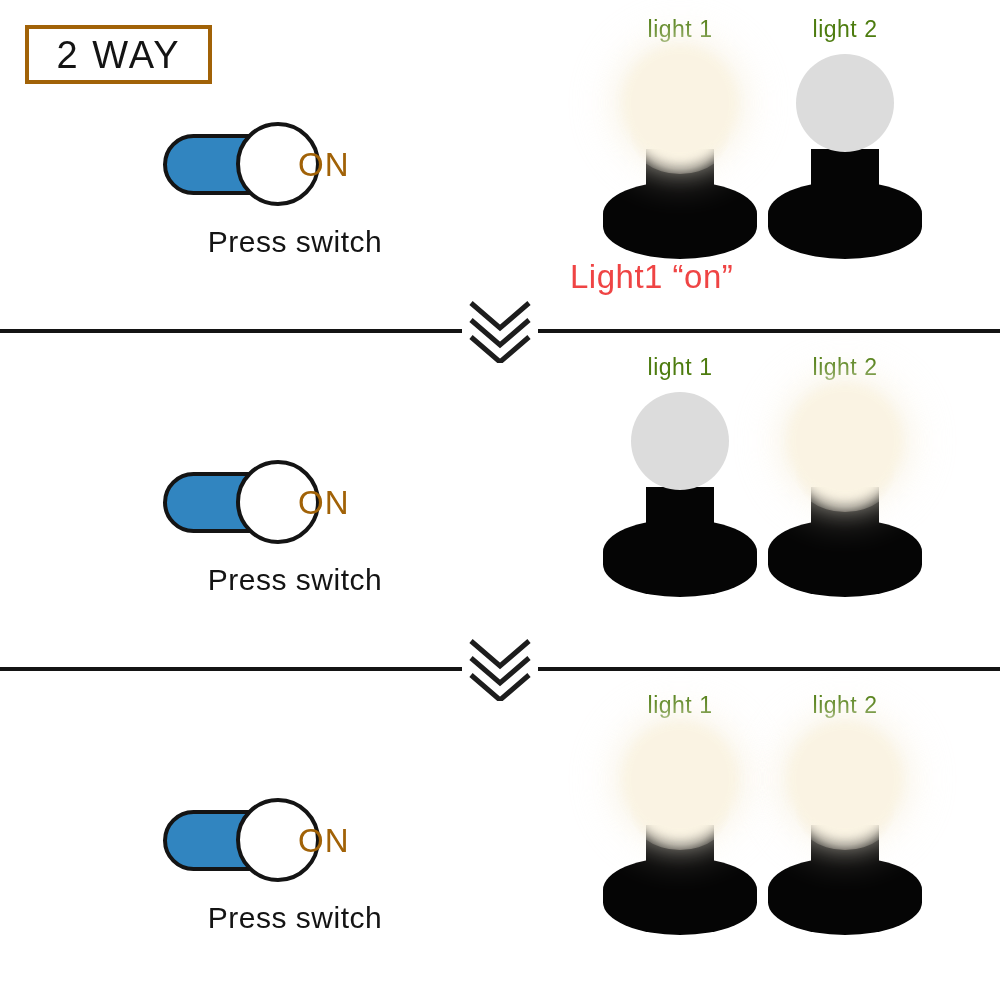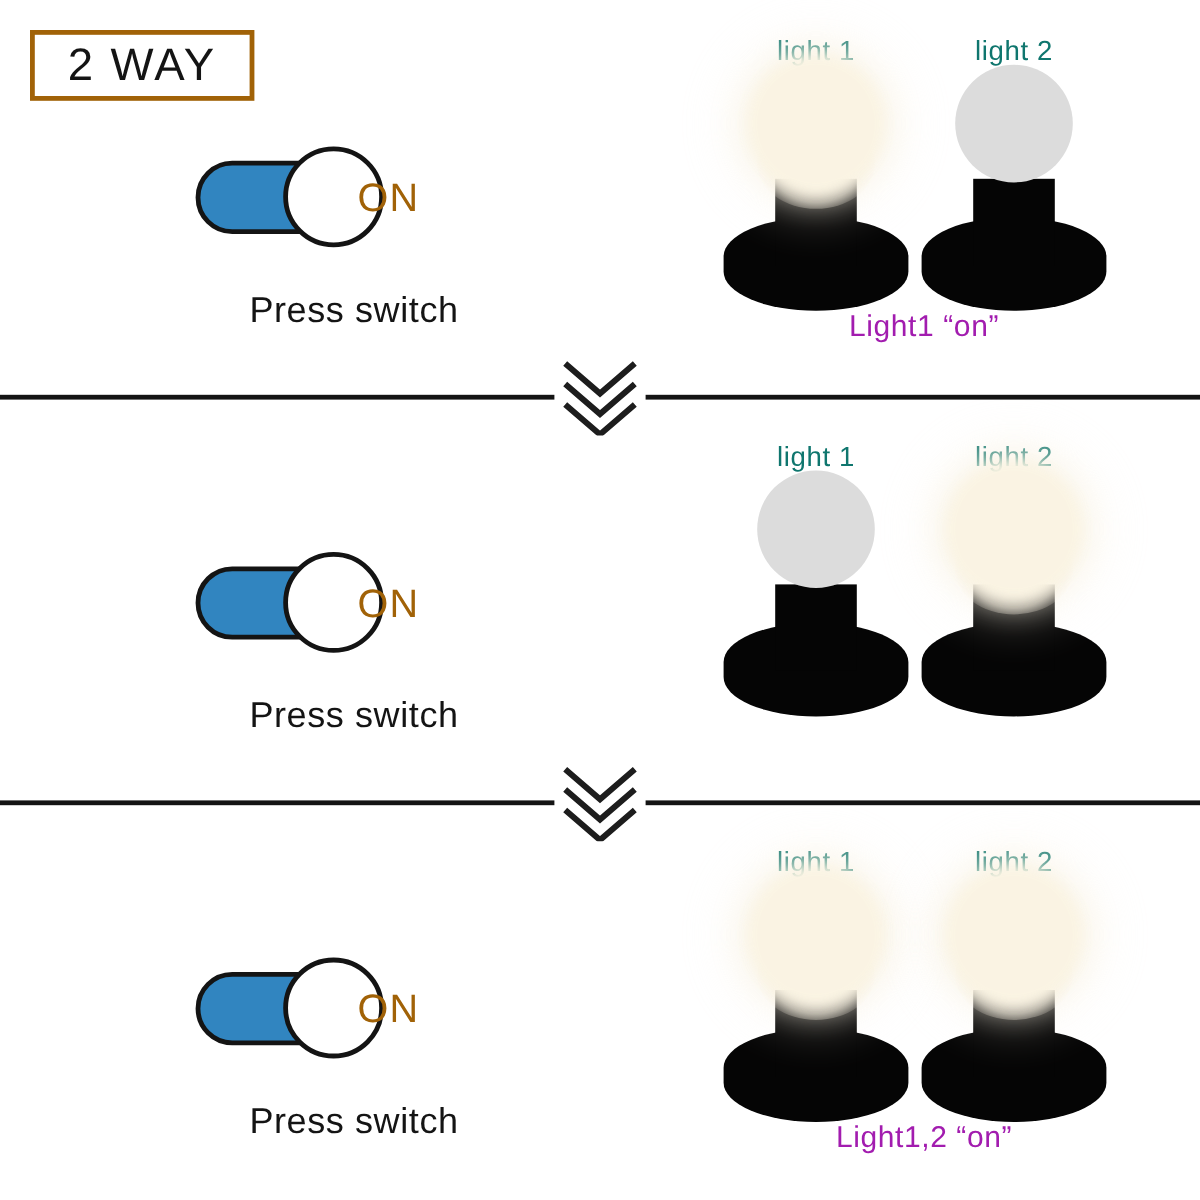--- a/index.html
+++ b/index.html
@@ -97,21 +97,20 @@
   .switch-caption {
     position: absolute;
     left: 0px;
     top: 103px;
     width: 330px;
     text-align: center;
     font-size: 30px;
     letter-spacing: 0.5px;
     color: #141414;
     white-space: nowrap;
-    margin-top: 17px;
   }
 
   
   .lamps-group {
     position: absolute;
     left: 570px;
     top: 16px;
     width: 400px;
     height: 300px;
   }
@@ -127,26 +126,26 @@
     top: 0;
     width: 170px;
     height: 250px;
   }
   .lamp-0 { left: 25px; }
   .lamp-1 { left: 190px; }
 
   .lamp-label {
     position: absolute;
     left: 0;
-    top: 13px;
+    top: 0px;
     width: 170px;
     text-align: center;
     font-size: 23px;
     letter-spacing: 0.5px;
-    color: #0f766e;
+    color: #4d7c0f;
     white-space: nowrap;
   }
 
   .lamp-art {
     position: absolute;
     left: 0;
     top: 38px;
     width: 170px;
     height: 205px;
   }
@@ -203,24 +202,24 @@
                 rgba(250,243,227,0.55) 62%,
                 rgba(250,243,227,0.0) 78%);
     pointer-events: none;
   }
 
   .lamps-caption {
     position: absolute;
     left: 0px;
     top: 242px;
     width: 400px;
-    text-align: center;
-    font-size: 25px;
+    text-align: left;
+    font-size: 33px;
     letter-spacing: 0.5px;
-    color: #a21caf;
+    color: #ef4444;
     white-space: nowrap;
   }
 
   
   .divider {
     position: absolute;
     left: 0;
     width: 1000px;
     height: 66px;
   }
@@ -339,21 +338,20 @@
           <div class="lamp lamp-1">
             <div class="lamp-label">light 2</div>
             <div class="lamp-art">
               <div class="lamp-base"></div>
               <div class="lamp-neck"></div>
               <div class="neck-glow"></div>
               <div class="lamp-bulb on"></div>
             </div>
           </div>
         </div>
-        <div class="lamps-caption">Light1,2 “on”</div>
       </div>
     </div>
   </div>
 
 <div id="dividers-host">
     <div class="divider" id="divider-0">
       <div class="divider-line left"></div>
       <div class="divider-line right"></div>
       <div class="divider-chevrons">
         <svg width="76" height="66" viewBox="0 0 76 66" fill="none" stroke="#1d1d1d" stroke-width="5" stroke-linecap="butt" stroke-linejoin="miter">

